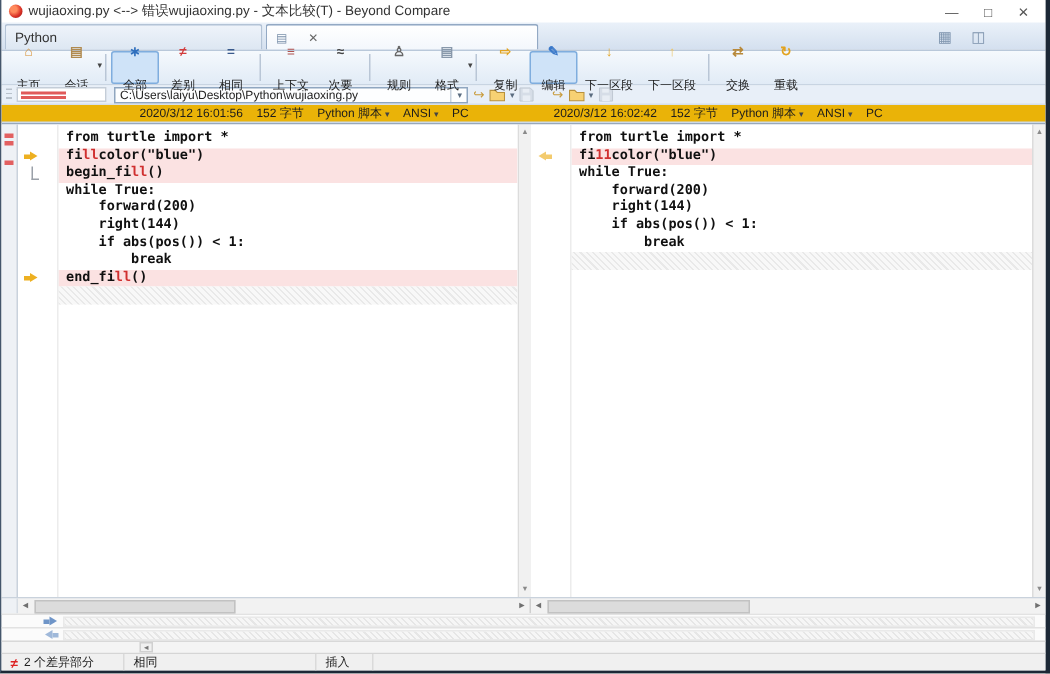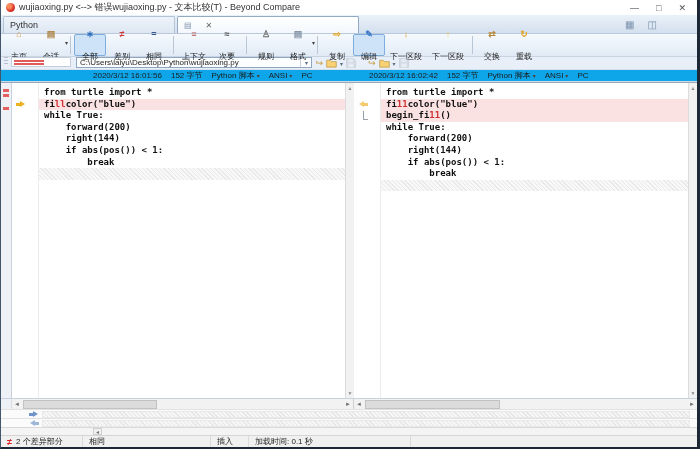--- a/index.html
+++ b/index.html
@@ -27,35 +27,35 @@
   
   .toolbar{height:23px;flex:none;background:linear-gradient(#f5f9fd,#e1ebf6);border-bottom:1px solid #c8d4e2;display:flex;align-items:center;padding:0 2px}
   .tb-btn{position:relative;display:flex;flex-direction:column;align-items:center;justify-content:center;min-width:32px;height:22px;border-radius:2px;border:1px solid transparent;padding:0 4px}
   .tb-btn.active{background:#cfe3f8;border-color:#7fadde}
   .tb-icon{font-size:9px;line-height:9px;height:9px;font-weight:bold}
   .tb-label{font-size:8px;line-height:9px;color:#1a1a1a;margin-top:13px;white-space:nowrap}
   .tb-dd{position:absolute;right:-2px;top:4px;font-size:6px;color:#444}
   .tb-sep{width:1px;height:18px;background:#b9c6d6;margin:0 3px;flex:none}
   
   .pathrow{height:13px;flex:none;background:#e8eff8;display:flex;align-items:center;border-bottom:1px solid #d6e0ec}
-  .path-half{display:flex;height:100%}
+  .path-half{display:flex;align-items:center;height:100%}
   .path-half.left{width:358px}
   .path-half.right{flex:1;padding-left:6px}
   .grip{width:4px;height:9px;margin:0 3px;flex:none;background:repeating-linear-gradient(#b9c2cc 0 1px,transparent 1px 3px)}
   .diffmap-head{width:60px;height:10px;flex:none;background:#fff;border:1px solid #c4cdd8;margin-right:5px;position:relative}
   .diffmap-head i{position:absolute;left:2px;right:26px;height:2px;background:#e05a5a}
   .path-combo{flex:1;height:11px;background:#fdfeff;border:1px solid #8fa6c0;display:flex;align-items:center;font-size:8px;color:#222;padding-left:3px;overflow:hidden;white-space:nowrap;min-width:0}
   .path-text{overflow:hidden;text-overflow:clip;white-space:nowrap}
   .combo-dd{width:11px;height:9px;flex:none;border-left:1px solid #c8d2de;color:#5a6c80;font-size:6px;display:flex;align-items:center;justify-content:center;margin-left:auto}
   .mini-icons{display:flex;align-items:center;gap:3px;padding:0 3px;flex:none}
   .mi{font-size:9px;line-height:9px;color:#c89b3c}
   .mi-dd{font-size:6px;color:#5a6c80}
   .mi-disabled{opacity:.55}
   
-  .statsrow{height:12px;flex:none;background:#0ea5e9;border-bottom:1px solid #cdd9e6;display:flex;font-size:8px;color:#1c1c1c;align-items:center}
+  .statsrow{height:12px;flex:none;background:#eab308;border-bottom:1px solid #cdd9e6;display:flex;font-size:8px;color:#1c1c1c;align-items:center}
   .stats-half{display:flex;gap:9px;align-items:center;white-space:nowrap}
   .stats-half.left{width:358px;padding-left:92px}
   .stats-half.right{flex:1;padding-left:10px}
   .stat-dd{display:flex;align-items:center;gap:2px}
   .dd-small{font-size:6px;color:#444}
   
   .main{flex:1;display:flex;background:#fff;border-top:1px solid #98a8ba;min-height:0}
   .thumb-strip{width:11px;flex:none;background:#eef1f5;border-right:1px solid #c9d2dc;position:relative}
   .thumb-mark{position:absolute;left:2px;right:2px;height:3px;background:#e26060}
   .editor{position:relative;background:#fff;overflow:hidden;padding-top:4px}
@@ -279,65 +279,71 @@
         <div class="code-row">
           <div class="gutter"></div>
           <div class="code-text"><span>from turtle import *</span></div>
         </div>
         <div class="code-row diff">
           <div class="gutter">
             <span class="g-arrow"></span>
           </div>
           <div class="code-text"><span>fi</span><span class="red">ll</span><span>color("blue")</span></div>
         </div>
+        <div class="code-row diff">
+          <div class="gutter">
+            <span class="g-bracket"></span>
+          </div>
+          <div class="code-text"><span>begin_fi</span><span class="red">ll</span><span>()</span></div>
+        </div>
         <div class="code-row">
           <div class="gutter"></div>
           <div class="code-text"><span>while True:</span></div>
         </div>
         <div class="code-row">
           <div class="gutter"></div>
           <div class="code-text"><span>    forward(200)</span></div>
         </div>
         <div class="code-row">
           <div class="gutter"></div>
           <div class="code-text"><span>    right(144)</span></div>
         </div>
         <div class="code-row">
           <div class="gutter"></div>
           <div class="code-text"><span>    if abs(pos()) &lt; 1:</span></div>
         </div>
         <div class="code-row">
           <div class="gutter"></div>
           <div class="code-text"><span>        break</span></div>
+        </div>
+        <div class="code-row diff">
+          <div class="gutter">
+            <span class="g-arrow"></span>
+          </div>
+          <div class="code-text"><span>end_fi</span><span class="red">ll</span><span>()</span></div>
         </div>
         <div class="code-row">
           <div class="gutter"></div>
           <div class="code-text hatch"></div>
         </div>
       </div>
     <div class="vscroll">
       <span>▲</span>
       <span>▼</span>
     </div>
     <div class="editor right">
         <div class="code-row">
           <div class="gutter"></div>
           <div class="code-text"><span>from turtle import *</span></div>
         </div>
         <div class="code-row diff">
           <div class="gutter">
             <span class="g-arrow flip hollow"></span>
           </div>
           <div class="code-text"><span>fi</span><span class="red">11</span><span>color("blue")</span></div>
-        </div>
-        <div class="code-row diff">
-          <div class="gutter">
-            <span class="g-bracket"></span>
-          </div>
-          <div class="code-text"><span>begin_fi</span><span class="red">11</span><span>()</span></div>
         </div>
         <div class="code-row">
           <div class="gutter"></div>
           <div class="code-text"><span>while True:</span></div>
         </div>
         <div class="code-row">
           <div class="gutter"></div>
           <div class="code-text"><span>    forward(200)</span></div>
         </div>
         <div class="code-row">
@@ -399,17 +405,16 @@
     <span class="mini-btn">◄</span>
   </div>
 
   <div class="statusbar">
     <div class="sb-cell sb-c1">
       <span class="sb-neq">≠</span>
       <span>2 个差异部分</span>
     </div>
     <div class="sb-cell sb-c2">相同</div>
     <div class="sb-cell sb-c3">插入</div>
-    <div class="sb-cell sb-c4">加载时间: 0.1 秒</div>
     <div class="sb-cell sb-fill"></div>
   </div>
 
 </div>
 
 </body></html>

